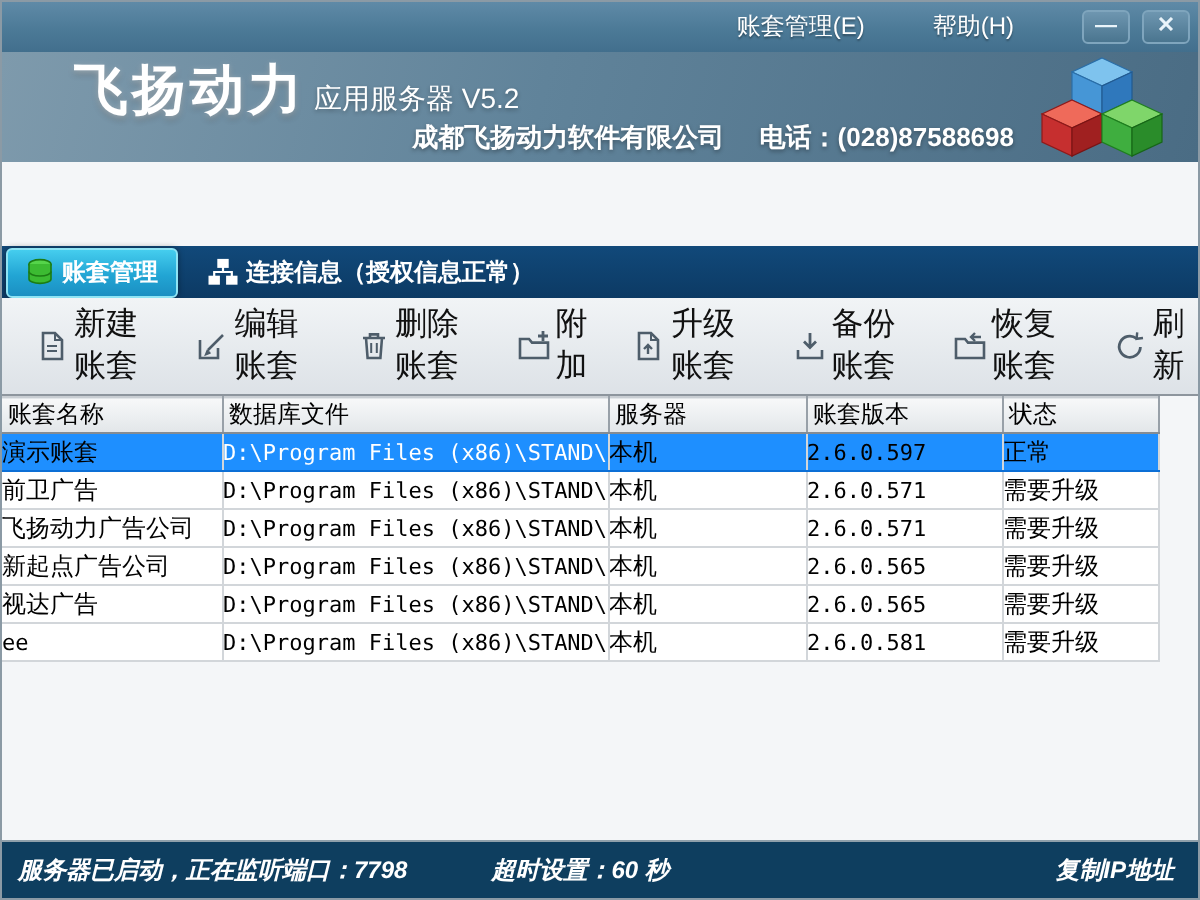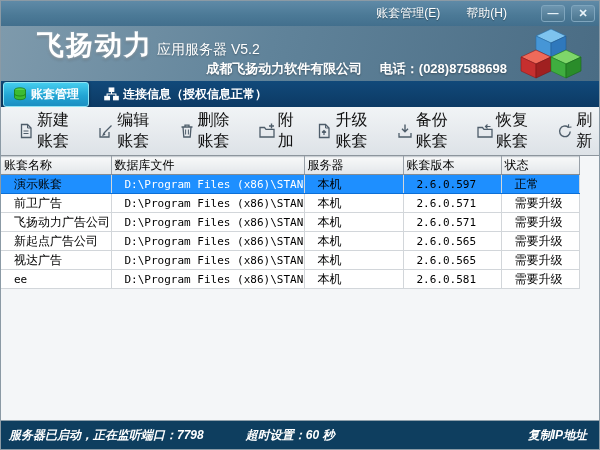--- a/index.html
+++ b/index.html
@@ -9,21 +9,21 @@
     display:flex; flex-direction:column; background:#f4f6f8; overflow:hidden;
   }
 
   
   .titlebar {
     height:25px; flex:0 0 25px; display:flex; align-items:center;
     background:linear-gradient(#5f8aa7 0%, #4c7a97 55%, #426f8d 100%);
     color:#fff; font-size:12px; padding:0 4px 0 8px;
   }
   .titlebar .title { flex:0 1 auto; white-space:nowrap; text-shadow:0 1px 1px rgba(0,0,0,.35); }
-  .titlebar .menus { margin-left:auto; display:flex; gap:26px; margin-right:28px; }
+  .titlebar .menus { margin-left:auto; display:flex; gap:34px; margin-right:28px; }
   .titlebar .menu-item { cursor:default; text-shadow:0 1px 1px rgba(0,0,0,.35); }
   .winbtn {
     width:24px; height:17px; margin-left:6px; border:1px solid #7fa5bd; border-radius:3px;
     background:linear-gradient(#6e96b0, #4a758f); color:#eaf4fa; font-size:11px; line-height:15px;
     text-align:center; font-weight:bold;
   }
 
   
   .banner {
     height:55px; flex:0 0 55px; position:relative;
@@ -33,21 +33,21 @@
   .product-line { position:absolute; left:36px; top:1px; display:flex; align-items:baseline; }
   .product-name { font-size:27px; font-weight:bold; letter-spacing:2px; text-shadow:0 1px 3px rgba(255,255,255,.45), 0 2px 3px rgba(0,0,0,.3); }
   .product-sub { font-size:14px; margin-left:4px; text-shadow:0 1px 2px rgba(0,0,0,.3); }
   .company-line { position:absolute; right:92px; bottom:3px; font-size:13px; font-weight:bold; white-space:nowrap; text-shadow:0 1px 2px rgba(0,0,0,.35); }
   .company-line span { margin-left:14px; }
   .logo { position:absolute; right:16px; top:0px; }
 
   
   .tabbar {
     height:26px; flex:0 0 26px; display:flex; align-items:center;
-    background:linear-gradient(#11497a 0%, #0c3a64 100%); padding:0 2px;
+    background:linear-gradient(#11497a 0%, #0c3a64 100%); padding:0 2px;margin-top:42px;
   }
   .tab {
     display:flex; align-items:center; gap:4px; color:#fff; font-size:12px; font-weight:bold;
     padding:3px 9px; border-radius:3px; white-space:nowrap;
   }
   .tab.active {
     background:linear-gradient(#45cdee 0%, #22a5d4 55%, #1b8fc2 100%);
     border:1px solid #8fe4f4; box-shadow:0 0 3px rgba(0,0,0,.4);
     margin:0 6px 0 0;
   }
@@ -68,21 +68,21 @@
   
   .list-area { flex:1 1 auto; background:#f4f6f8; overflow:hidden; }
   table.accounts { border-collapse:collapse; table-layout:fixed; width:578px; background:#fff; }
   .accounts th {
     height:18px; font-size:12px; font-weight:normal; text-align:left; padding:0 3px;
     background:linear-gradient(#f7f8f9 0%, #e2e6e9 100%);
     border-right:1px solid #98a0a8; border-bottom:1px solid #848c94; border-top:1px solid #c9ced3;
     white-space:nowrap; overflow:hidden;
   }
   .accounts td {
-    height:19px; font-size:12px; padding:0 13px; white-space:nowrap; overflow:hidden;
+    height:19px; font-size:12px; padding:0 0; white-space:nowrap; overflow:hidden;
     border-right:1px solid #d2d6da; border-bottom:1px solid #d2d6da; color:#000; background:#fff;
   }
   .accounts td.mono { font-family:"DejaVu Sans Mono", monospace; font-size:11px; }
   .accounts tr.selected td { background:#1e8fff; border-bottom-color:#0c6fd6; }
   .accounts tr.selected td.mono.path { color:#fff; }
 
   
   .statusbar {
     height:29px; flex:0 0 29px; display:flex; align-items:center;
     background:#0e3e5f; border-top:1px solid #8fa0ab; color:#fff; font-size:12px; font-weight:bold;

